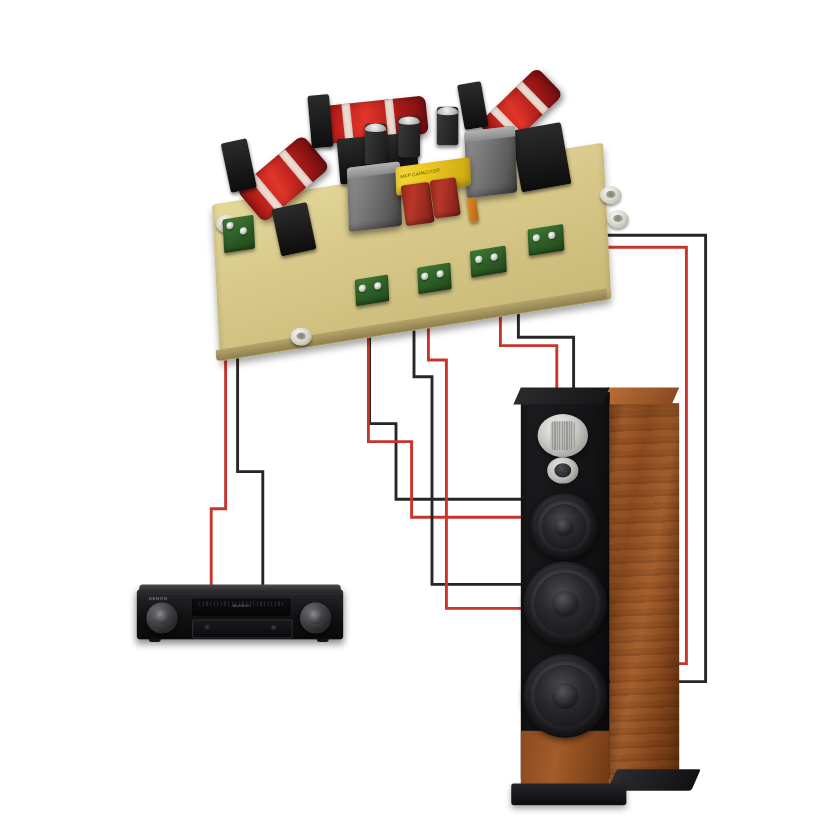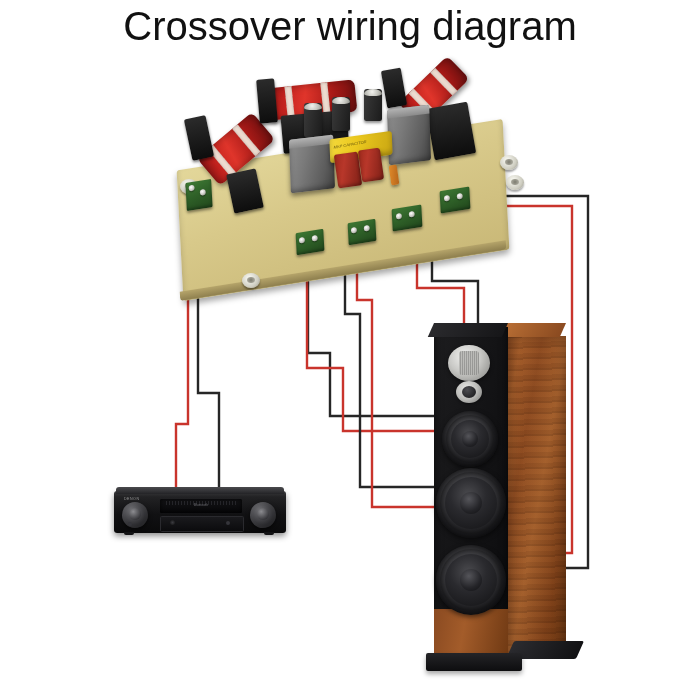--- a/index.html
+++ b/index.html
@@ -145,21 +145,20 @@
     background:radial-gradient(circle at 40% 34%,#e8e8e6,#bdbdba 50%,#8a8a88 85%);
     box-shadow:0 1px 3px rgba(0,0,0,.4);}
   .tweeter-dome i{position:absolute;left:22%;top:22%;width:56%;height:56%;border-radius:50%;
     background:radial-gradient(circle at 38% 32%,#4e4e52,#141416);}
 </style>
 </head>
 <body>
 
 <div id="stage">
 
-  <div id="title">Crossover wiring diagram</div>
 
   <svg class="wires" viewBox="0 0 700 700" preserveAspectRatio="none">
 
     <path d="M176,492 L176,424 L188,424 L188,189" fill="none" stroke="#c9342c" stroke-width="2.4"></path>
 
     <path d="M219,492 L219,393 L198,393 L198,203" fill="none" stroke="#262626" stroke-width="2.4"></path>
 
     <path d="M308,240 L308,353 L330,353 L330,416 L470,416" fill="none" stroke="#262626" stroke-width="2.4"></path>
 
     <path d="M307,238 L307,368 L343,368 L343,431 L468,431" fill="none" stroke="#c9342c" stroke-width="2.4"></path>

